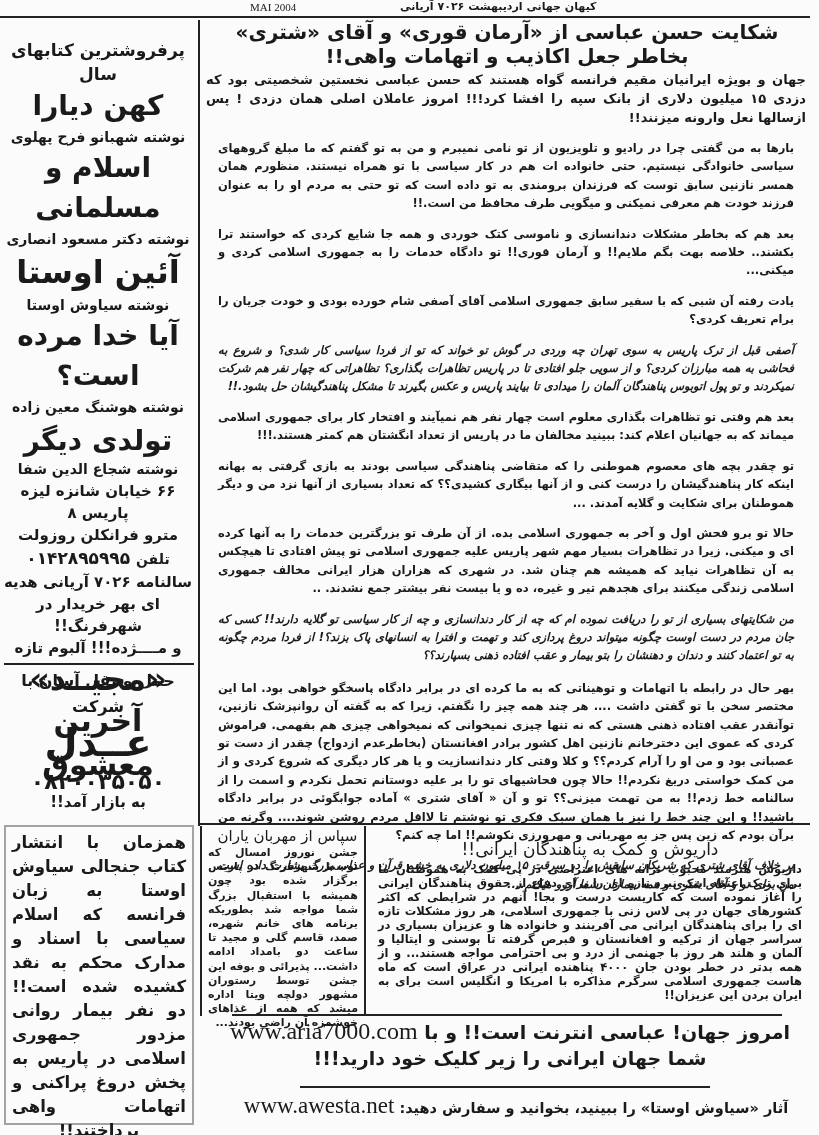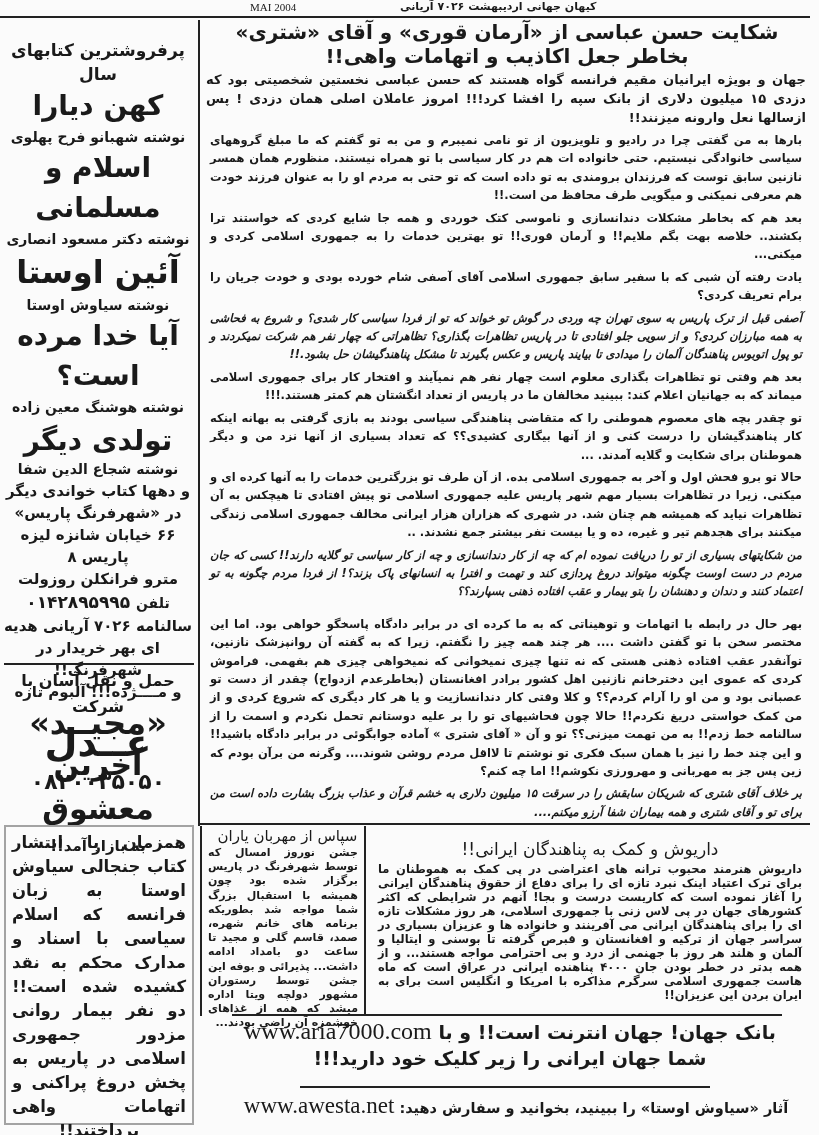--- a/index.html
+++ b/index.html
@@ -38,21 +38,21 @@
     
     .book-box { position: absolute; left: 4px; top: 825px; width: 190px; height: 300px;
                 border: 2px solid #a3a3a3; box-sizing: border-box; text-align: center; }
     .book-box .fa { direction: rtl; font-weight: bold; font-size: 16.5px; line-height: 24px; text-align: justify; text-align-last: center; padding: 4px 6px 0 6px; }
 
     
     .main { position: absolute; left: 202px; top: 20px; width: 610px; direction: rtl; }
     .headline { font-weight: bold; font-size: 20px; line-height: 24px; text-align: center; padding: 0 10px; }
     .lede { font-weight: bold; font-size: 13px; line-height: 19px; text-align: justify; padding: 2px 6px 0 4px; }
     .body-text { font-weight: bold; font-size: 11.5px; line-height: 18.4px; text-align: justify; padding: 0 6px 0 4px; }
-    .body-text p { margin: 4px; }
+    .body-text p { margin: 12px; }
     .body-text p.it { font-style: italic; }
     .body-text p.gap { margin-top: 14px; }
     .main-rule { position: absolute; left: 200px; top: 823px; width: 610px; height: 2px; background: #222; }
 
     
     .thanks { position: absolute; left: 200px; top: 826px; width: 166px; direction: rtl; text-align: center;
               border-left: 2px solid #222; border-right: 2px solid #222; box-sizing: border-box; height: 190px; }
     .thanks .t-title { font-size: 15px; line-height: 20px; font-weight: normal; padding-left: 9px; }
     .thanks .t-body { font-size: 11px; line-height: 14.2px; text-align: justify; text-align-last: right; padding: 0 6px; font-weight: bold; }
 
@@ -88,21 +88,20 @@
     <div class="sb-book-title">کهن دیارا</div>
     <div class="sb-author">نوشته شهبانو فرح پهلوی</div>
     <div class="sb-book-title">اسلام و مسلمانی</div>
     <div class="sb-author">نوشته دکتر مسعود انصاری</div>
     <div class="sb-book-title xl">آئین اوستا</div>
     <div class="sb-author">نوشته سیاوش اوستا</div>
     <div class="sb-book-title">آیا خدا مرده است؟</div>
     <div class="sb-author">نوشته هوشنگ معین زاده</div>
     <div class="sb-book-title" style="margin-top:6px;line-height:34px;">تولدی دیگر</div>
     <div class="sb-author">نوشته شجاع الدین شفا</div>
-    <div class="sb-info">و دهها کتاب خواندی دیگر در «شهرفرنگ پاریس»</div>
     <div class="sb-info">۶۶ خیابان شانزه لیزه پاریس ۸</div>
     <div class="sb-info">مترو فرانکلن روزولت</div>
     <div class="sb-phone">
       <span style="font-size:14px;">تلفن</span>
       <span>۰۱۴۲۸۹۵۹۹۵</span>
     </div>
     <div class="sb-info">سالنامه ۷۰۲۶ آریانی هدیه ای بهر خریدار در شهرفرنگ!!</div>
     <div class="sb-info">و مــــژده!!! آلبوم تازه</div>
     <div class="sb-album">«مجیــد»</div>
     <div class="sb-album2">آخرین معشوق</div>
@@ -119,21 +118,21 @@
   <div class="book-box">
     <div class="fa">همزمان با انتشار کتاب جنجالی سیاوش اوستا به زبان فرانسه که اسلام سیاسی با اسناد و مدارک محکم به نقد کشیده شده است!! دو نفر بیمار روانی مزدور جمهوری اسلامی در پاریس به پخش دروغ پراکنی و اتهامات واهی پرداختند!!</div>
 
   </div>
 
   <div class="main">
     <div class="headline">شکایت حسن عباسی از «آرمان قوری» و آقای «شتری» بخاطر جعل اکاذیب و اتهامات واهی!!</div>
     <div class="lede">جهان و بویژه ایرانیان مقیم فرانسه گواه هستند که حسن عباسی نخستین شخصیتی بود که دزدی ۱۵ میلیون دلاری از بانک سپه را افشا کرد!!! امروز عاملان اصلی همان دزدی ! پس ازسالها نعل وارونه میزنند!!</div>
     <div class="body-text" style="margin-top:4px;">
       <p>بارها به من گفتی چرا در رادیو و تلویزیون از تو نامی نمیبرم و من به تو گفتم که ما مبلغ گروههای سیاسی خانوادگی نیستیم. حتی خانواده ات هم در کار سیاسی با تو همراه نیستند. منظورم همان همسر نازنین سابق توست که فرزندان برومندی به تو داده است که تو حتی به مردم او را به عنوان فرزند خودت هم معرفی نمیکنی و میگویی طرف محافظ من است.!!</p>
-      <p>بعد هم که بخاطر مشکلات دندانسازی و ناموسی کتک خوردی و همه جا شایع کردی که خواستند ترا بکشند.. خلاصه بهت بگم ملایم!! و آرمان قوری!! تو بهترین خدمات را به جمهوری اسلامی کردی و میکنی...</p>
+      <p>بعد هم که بخاطر مشکلات دندانسازی و ناموسی کتک خوردی و همه جا شایع کردی که خواستند ترا بکشند.. خلاصه بهت بگم ملایم!! و آرمان قوری!! تو دادگاه خدمات را به جمهوری اسلامی کردی و میکنی...</p>
       <p>یادت رفته آن شبی که با سفیر سابق جمهوری اسلامی آقای آصفی شام خورده بودی و خودت جریان را برام تعریف کردی؟</p>
       <p class="it">آصفی قبل از ترک پاریس به سوی تهران چه وردی در گوش تو خواند که تو از فردا سیاسی کار شدی؟ و شروع به فحاشی به همه مبارزان کردی؟ و از سویی جلو افتادی تا در پاریس تظاهرات بگذاری؟ تظاهراتی که چهار نفر هم شرکت نمیکردند و تو پول اتوبوس پناهندگان آلمان را میدادی تا بیایند پاریس و عکس بگیرند تا مشکل پناهندگیشان حل بشود.!!</p>
       <p>بعد هم وقتی تو تظاهرات بگذاری معلوم است چهار نفر هم نمیآیند و افتخار کار برای جمهوری اسلامی میماند که به جهانیان اعلام کند: ببینید مخالفان ما در پاریس از تعداد انگشتان هم کمتر هستند.!!!</p>
       <p>تو چقدر بچه های معصوم هموطنی را که متقاضی پناهندگی سیاسی بودند به بازی گرفتی به بهانه اینکه کار پناهندگیشان را درست کنی و از آنها بیگاری کشیدی؟؟ که تعداد بسیاری از آنها نزد من و دیگر هموطنان برای شکایت و گلایه آمدند. ...</p>
       <p>حالا تو برو فحش اول و آخر به جمهوری اسلامی بده. از آن طرف تو بزرگترین خدمات را به آنها کرده ای و میکنی. زیرا در تظاهرات بسیار مهم شهر پاریس علیه جمهوری اسلامی تو پیش افتادی تا هیچکس به آن تظاهرات نیاید که همیشه هم چنان شد. در شهری که هزاران هزار ایرانی مخالف جمهوری اسلامی زندگی میکنند برای هجدهم تیر و غیره، ده و یا بیست نفر بیشتر جمع نشدند. ..</p>
       <p class="it">من شکایتهای بسیاری از تو را دریافت نموده ام که چه از کار دندانسازی و چه از کار سیاسی تو گلایه دارند!! کسی که جان مردم در دست اوست چگونه میتواند دروغ پردازی کند و تهمت و افترا به انسانهای پاک بزند؟! از فردا مردم چگونه به تو اعتماد کنند و دندان و دهنشان را بتو بیمار و عقب افتاده ذهنی بسپارند؟؟</p>
       <p class="gap">بهر حال در رابطه با اتهامات و توهیناتی که به ما کرده ای در برابر دادگاه پاسخگو خواهی بود. اما این مختصر سخن با تو گفتن داشت .... هر چند همه چیز را نگفتم. زیرا که به گفته آن روانپزشک نازنین، توآنقدر عقب افتاده ذهنی هستی که نه تنها چیزی نمیخوانی که نمیخواهی چیزی هم بفهمی. فراموش کردی که عموی این دخترخانم نازنین اهل کشور برادر افغانستان (بخاطرعدم ازدواج) چقدر از دست تو عصبانی بود و من او را آرام کردم؟؟ و کلا وقتی کار دندانسازیت و یا هر کار دیگری که شروع کردی و از من کمک خواستی دریغ نکردم!! حالا چون فحاشیهای تو را بر علیه دوستانم تحمل نکردم و اسمت را از سالنامه خط زدم!! به من تهمت میزنی؟؟ تو و آن « آقای شتری » آماده جوابگوئی در برابر دادگاه باشید!! و این چند خط را نیز با همان سبک فکری تو نوشتم تا لااقل مردم روشن شوند.... وگرنه من برآن بودم که زین پس جز به مهربانی و مهرورزی نکوشم!! اما چه کنم؟</p>
       <p class="it">بر خلاف آقای شتری که شریکان سابقش را در سرقت ۱۵ میلیون دلاری به خشم قرآن و عذاب بزرگ بشارت داده است من برای تو و آقای شتری و همه بیماران شفا آرزو میکنم....</p>
     </div>
   </div>
@@ -145,21 +144,21 @@
   </div>
 
   <div class="daryoush">
     <div class="d-title">داریوش و کمک به پناهندگان ایرانی!!</div>
     <div class="d-body">داریوش هنرمند محبوب ترانه های اعتراضی در پی کمک به هموطنان ما برای ترک اعتیاد اینک نبرد تازه ای را برای دفاع از حقوق پناهندگان ایرانی را آغاز نموده است که کاریست درست و بجا! آنهم در شرایطی که اکثر کشورهای جهان در پی لاس زنی با جمهوری اسلامی، هر روز مشکلات تازه ای را برای پناهندگان ایرانی می آفرینند و خانواده ها و عزیزان بسیاری در سراسر جهان از ترکیه و افغانستان و قبرص گرفته تا بوسنی و ایتالیا و آلمان و هلند هر روز با جهنمی از درد و بی احترامی مواجه هستند... و از همه بدتر در خطر بودن جان ۴۰۰۰ پناهنده ایرانی در عراق است که ماه هاست جمهوری اسلامی سرگرم مذاکره با امریکا و انگلیس است برای به ایران بردن این عزیزان!!</div>
   </div>
 
   <div class="f-rule1"></div>
   <div class="footer1">
     <div class="fa">
-      <span>بانک جهان! جهان انترنت است!! و با</span>
+      <span>امروز جهان! عباسی انترنت است!! و با</span>
       <span class="url">www.aria7000.com</span>
     </div>
     <div class="fa">شما جهان ایرانی را زیر کلیک خود دارید!!!</div>
   </div>
   <div class="f-rule2"></div>
   <div class="footer2">
     <span>آثار «سیاوش اوستا» را ببینید، بخوانید و سفارش دهید:</span>
     <span class="url">www.awesta.net</span>
   </div>
 

